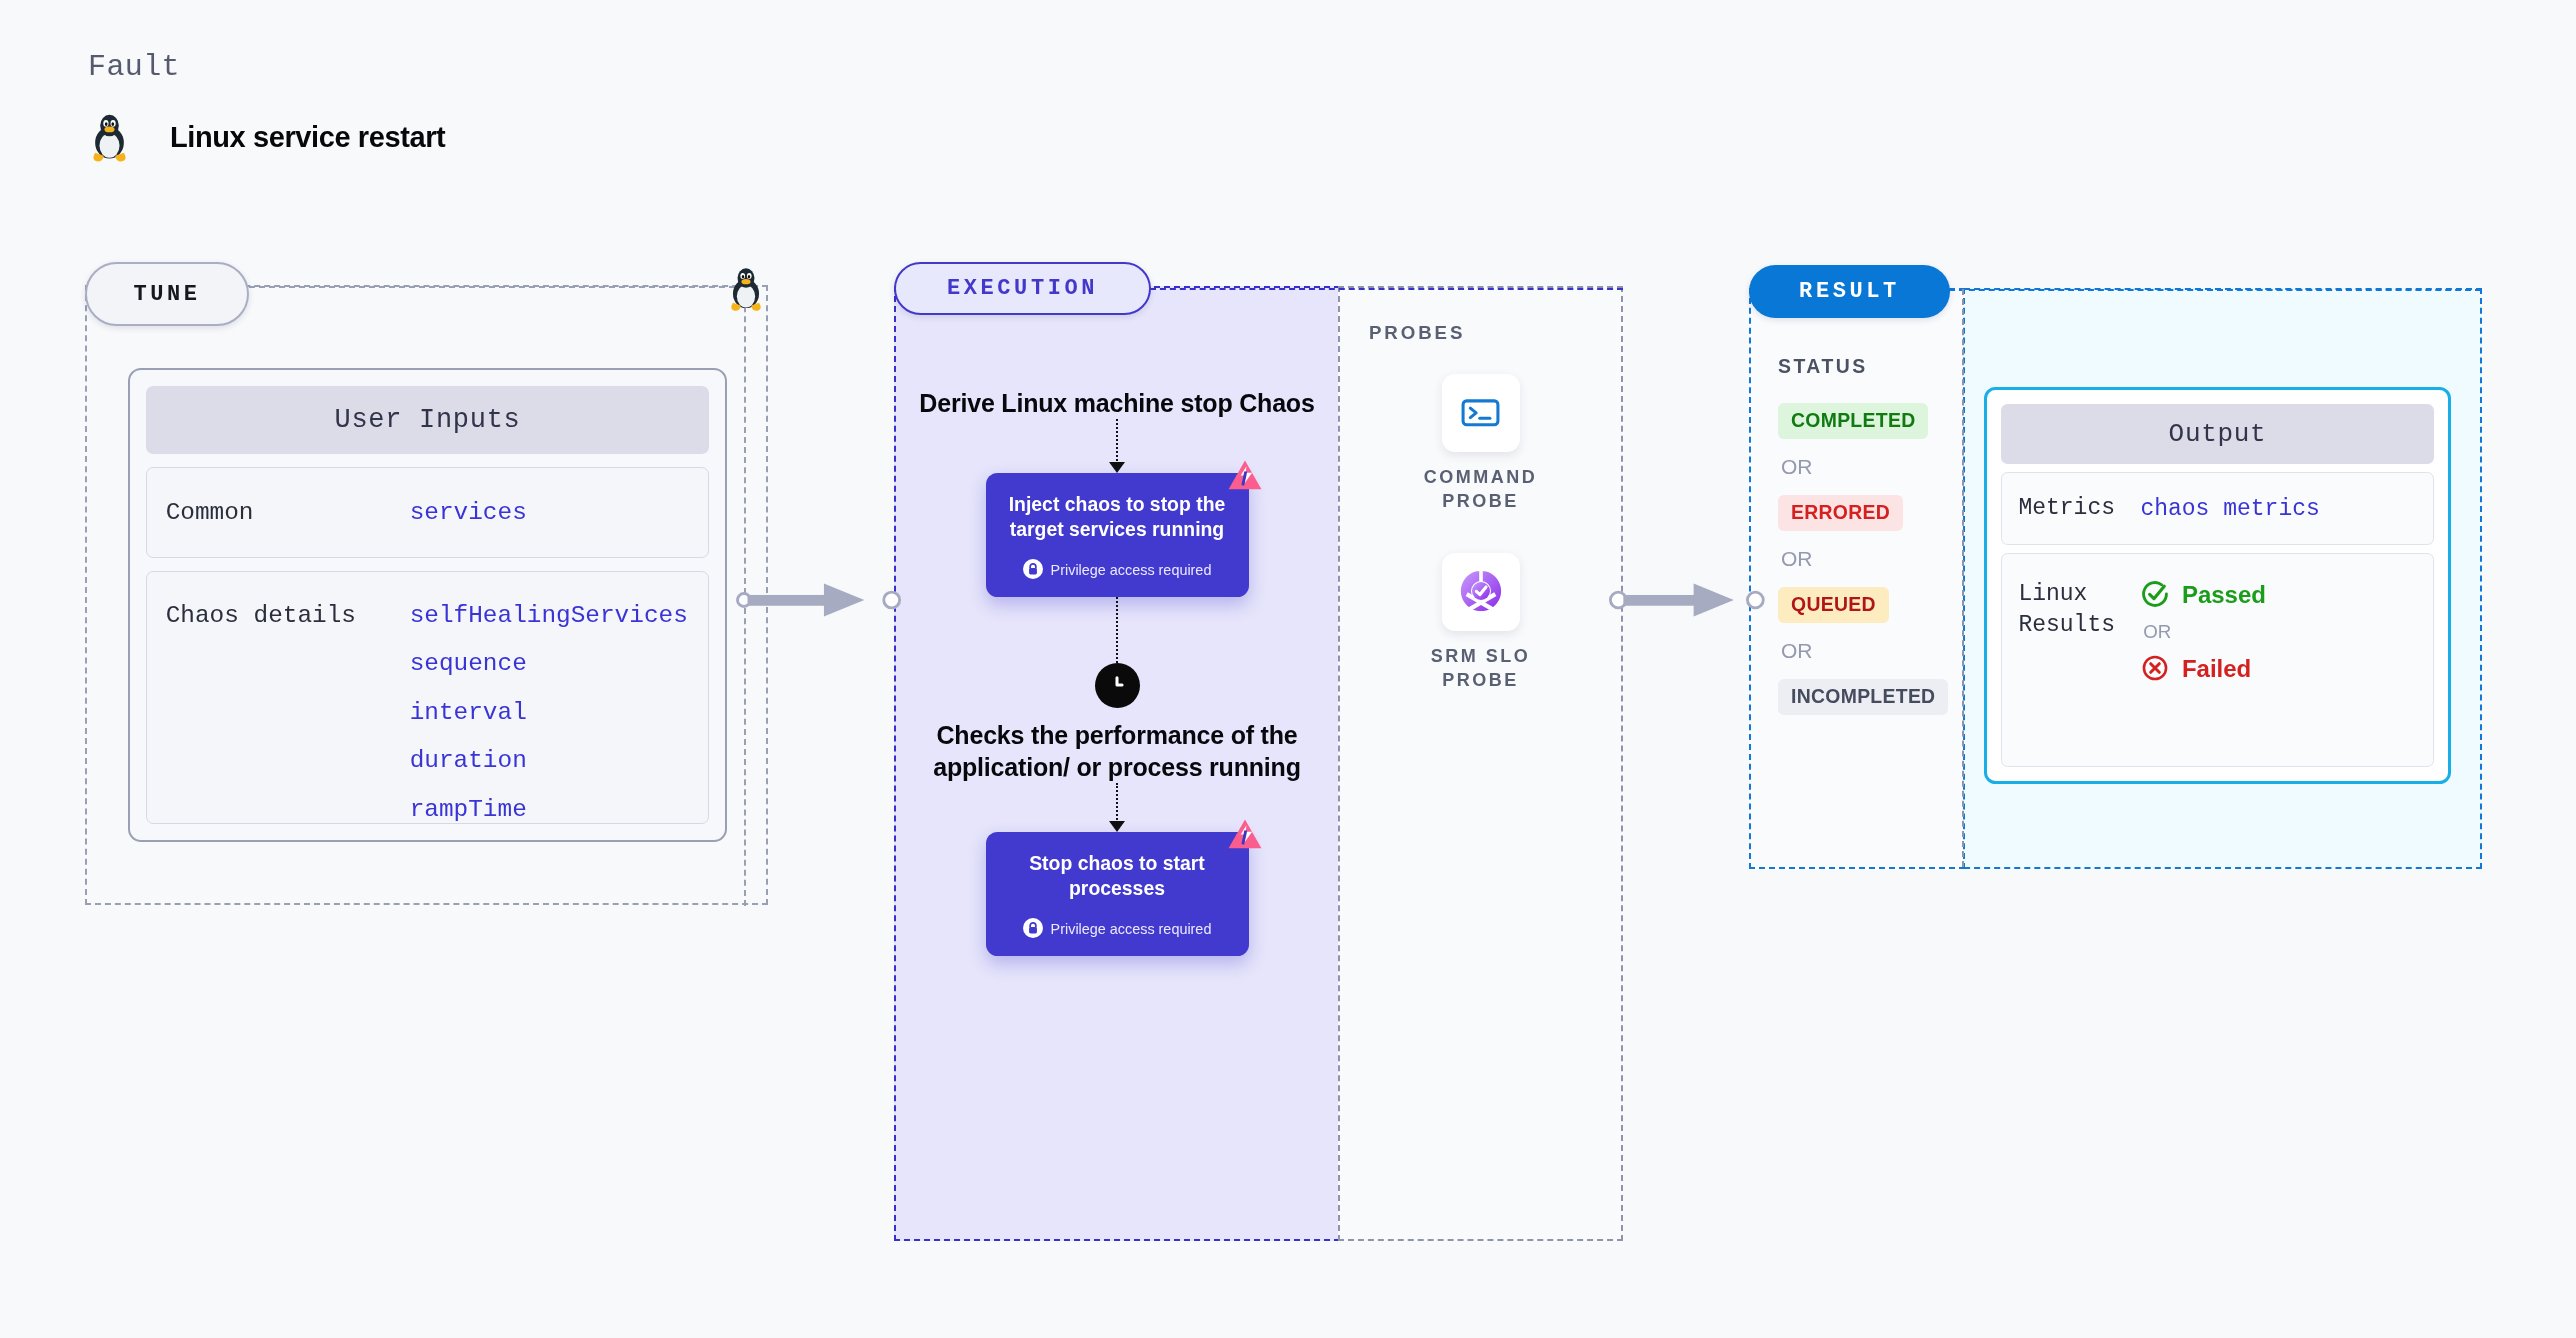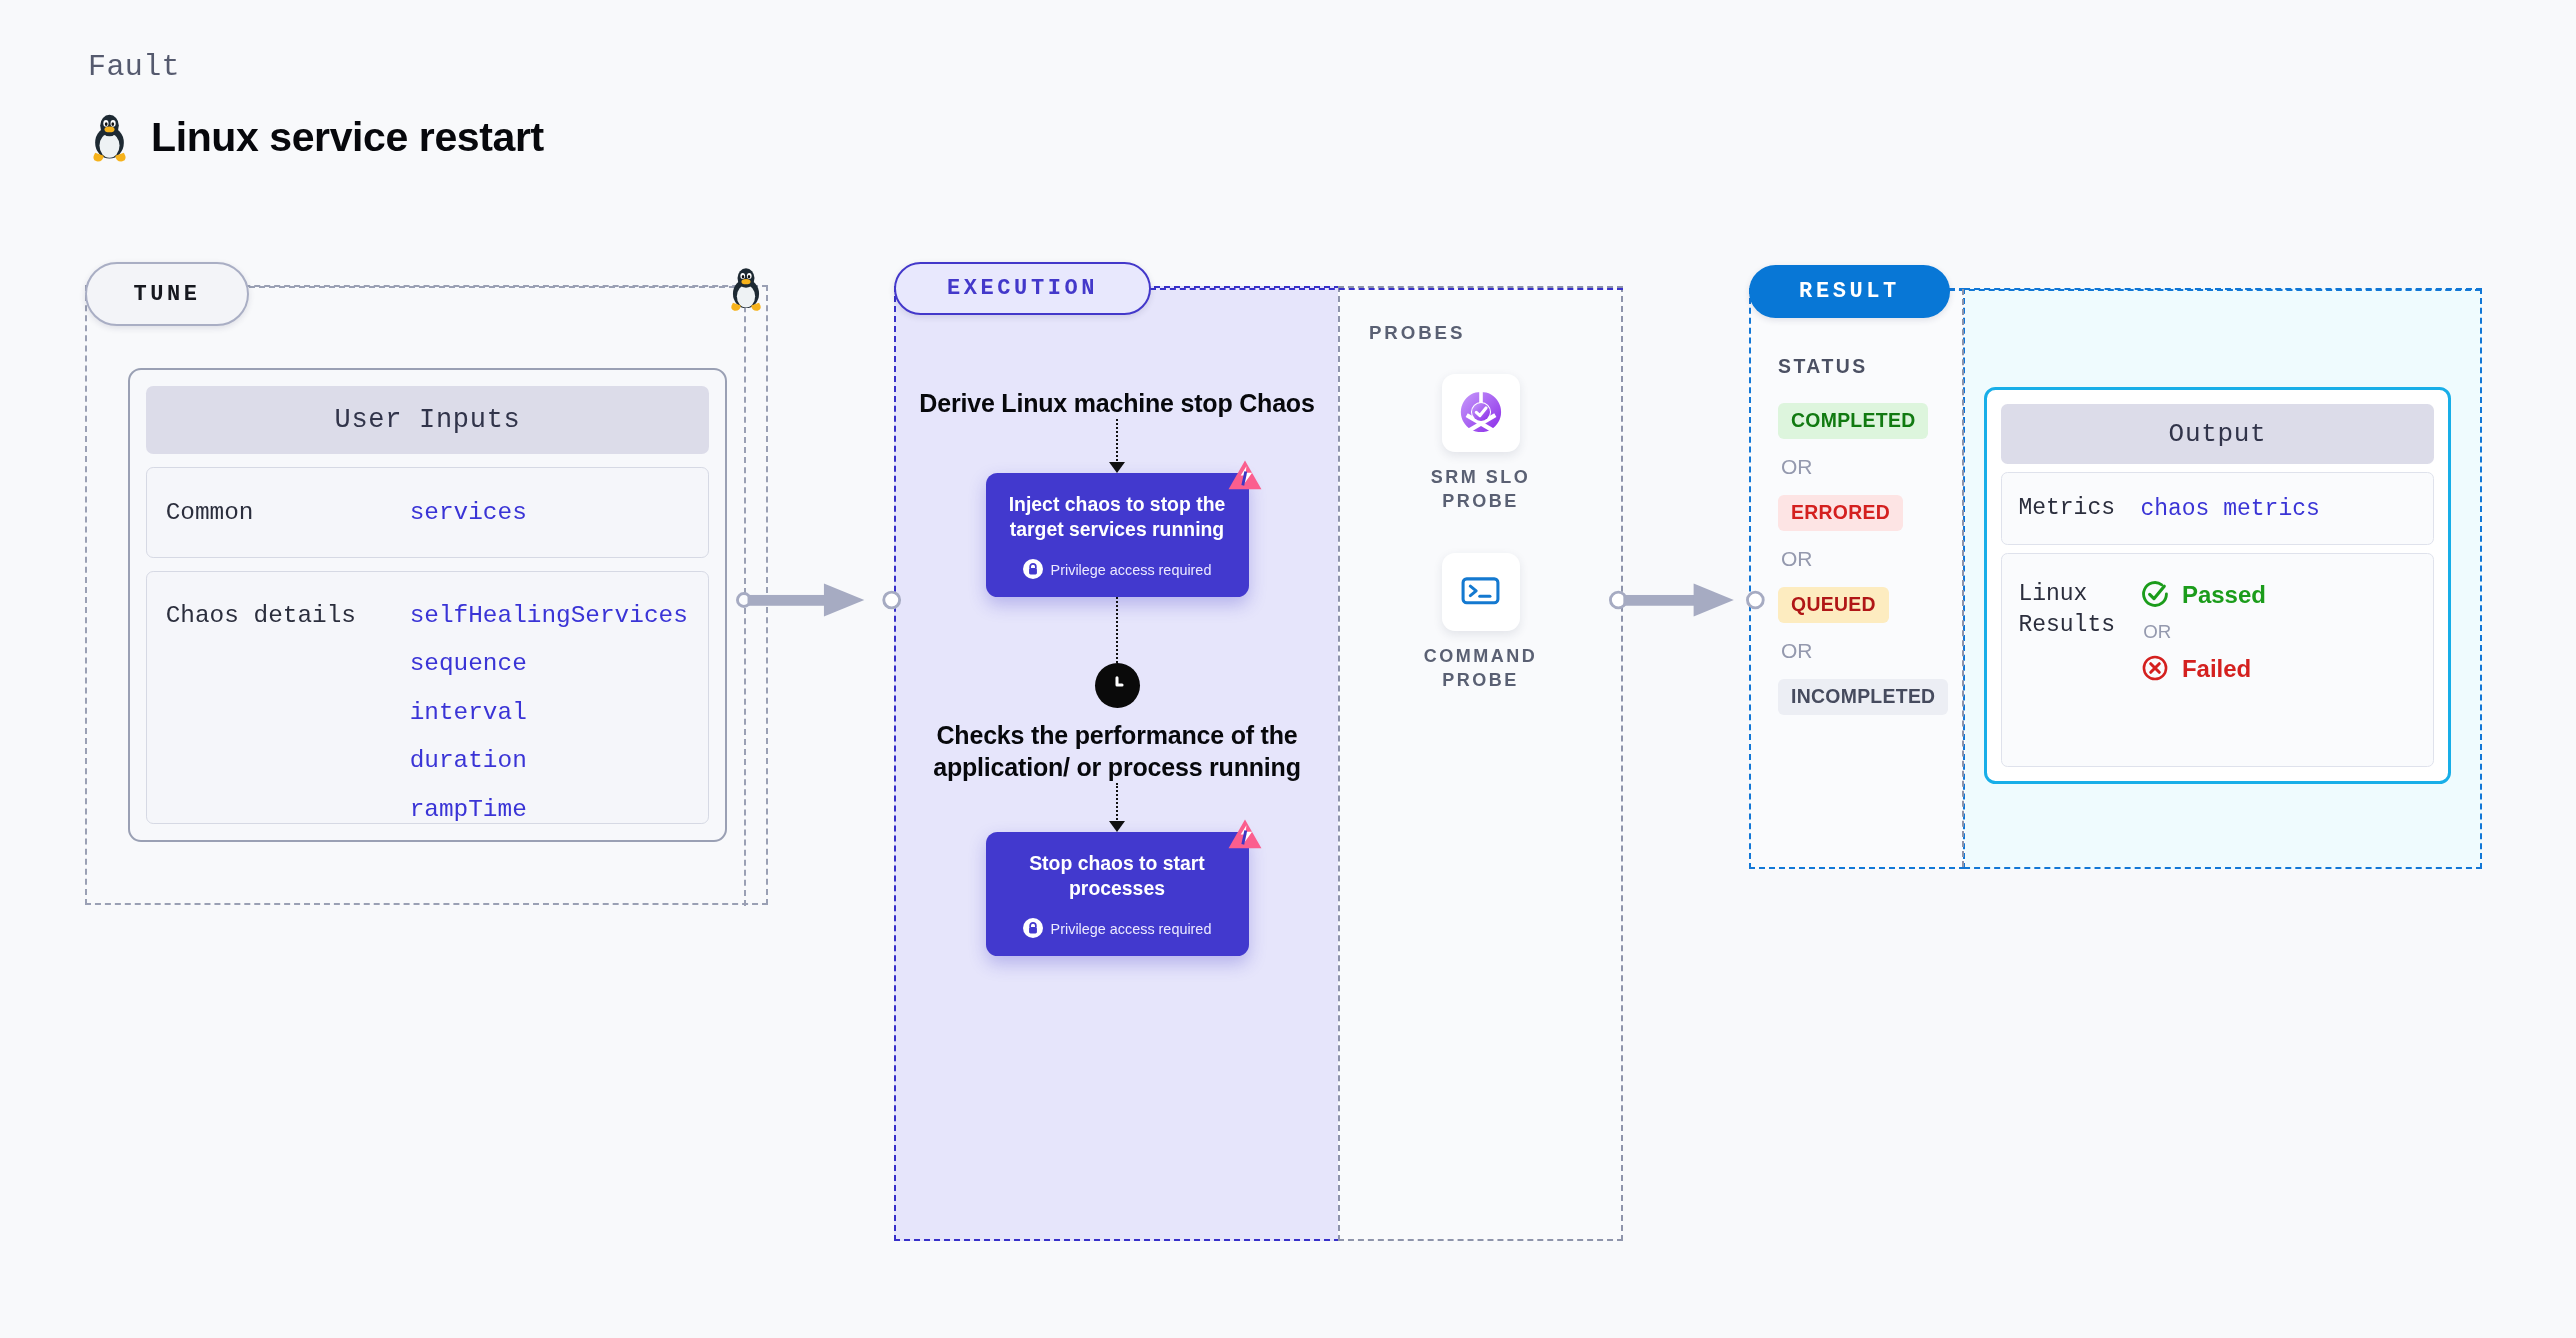--- a/index.html
+++ b/index.html
@@ -15,22 +15,23 @@
   .fault-label {
     position: absolute; left: 88px; top: 50px;
     font-family: "Liberation Mono", monospace;
     font-size: 30px; color: #555a6e; letter-spacing: 0.4px;
   }
   .title-row {
     position: absolute; left: 88px; top: 111px;
     display: flex; align-items: center; gap: 20px;
   }
   .title-text {
-    font-size: 41px; font-weight: bold; color: #07080c;
+    font-size: 29px; font-weight: bold; color: #07080c;
     letter-spacing: -0.4px;
+    margin-left: 19px;
   }
 
   
   .tux { display: block; }
 
   
   .stage-badge {
     position: absolute; display: flex; align-items: center; justify-content: center;
     border-radius: 718px; z-index: 20;
     font-family: "Liberation Mono", monospace;
@@ -400,50 +401,50 @@
   </div>
 
   <div class="panel probes-panel"></div>
   <div class="probes-label">PROBES</div>
 
   <div class="probe-list">
 
     <div class="probe-item">
       <div class="probe-tile">
         <span>
+          <svg width="45" height="45" viewBox="0 0 62 62">
+            <rect x="7" y="15" width="48" height="33" rx="5" fill="none" stroke="#1479d0" stroke-width="4.2"></rect>
+            <path d="M17 25 L25 31.5 L17 38" fill="none" stroke="#1479d0" stroke-width="4.2" stroke-linecap="round" stroke-linejoin="round"></path>
+            <line x1="30" y1="39" x2="44" y2="39" stroke="#1479d0" stroke-width="4.2" stroke-linecap="round"></line>
+          </svg>
+        </span>
+      </div>
+      <div class="probe-name">COMMAND PROBE</div>
+    </div>
+
+    <div class="probe-item">
+      <div class="probe-tile">
+        <span>
           <svg width="46" height="46" viewBox="0 0 64 64">
             <defs>
               <linearGradient id="slograd" x1="0" y1="0" x2="1" y2="1">
                 <stop offset="0%" stop-color="#c79bfb"></stop>
                 <stop offset="100%" stop-color="#8a2ae8"></stop>
               </linearGradient>
             </defs>
             <path d="M32 4 a28 28 0 11-0.1 0 z M32 18 a14 14 0 100 28 a14 14 0 100-28" fill="url(#slograd)" fill-rule="evenodd"></path>
             <rect x="29.5" y="4" width="5" height="16" fill="#ffffff"></rect>
             <rect x="9" y="45" width="46" height="6" fill="#ffffff" transform="rotate(-30 32 48)"></rect>
             <rect x="9" y="45" width="46" height="6" fill="#ffffff" transform="rotate(30 32 48)"></rect>
             <circle cx="32" cy="32" r="12.5" fill="url(#slograd)"></circle>
             <path d="M25.5 32.5 L30.5 37 L39 26.5" fill="none" stroke="#ffffff" stroke-width="4.4" stroke-linecap="round" stroke-linejoin="round"></path>
           </svg>
         </span>
       </div>
       <div class="probe-name">SRM SLO PROBE</div>
-    </div>
-
-    <div class="probe-item">
-      <div class="probe-tile">
-        <span>
-          <svg width="45" height="45" viewBox="0 0 62 62">
-            <rect x="7" y="15" width="48" height="33" rx="5" fill="none" stroke="#1479d0" stroke-width="4.2"></rect>
-            <path d="M17 25 L25 31.5 L17 38" fill="none" stroke="#1479d0" stroke-width="4.2" stroke-linecap="round" stroke-linejoin="round"></path>
-            <line x1="30" y1="39" x2="44" y2="39" stroke="#1479d0" stroke-width="4.2" stroke-linecap="round"></line>
-          </svg>
-        </span>
-      </div>
-      <div class="probe-name">COMMAND PROBE</div>
     </div>
   </div>
 
   <div class="flow-arrow" style="left:1609px; top:579px;">
     <svg width="165" height="42" viewBox="0 0 230 58">
       <circle cx="13" cy="29" r="11" fill="#ffffff" stroke="#a6abc2" stroke-width="4"></circle>
       <rect x="20" y="22" width="112" height="15" fill="#a6abc2"></rect>
       <polygon points="118,6 118,52 174,29" fill="#a6abc2"></polygon>
       <circle cx="204" cy="29" r="11" fill="#ffffff" stroke="#a6abc2" stroke-width="4"></circle>
     </svg>

